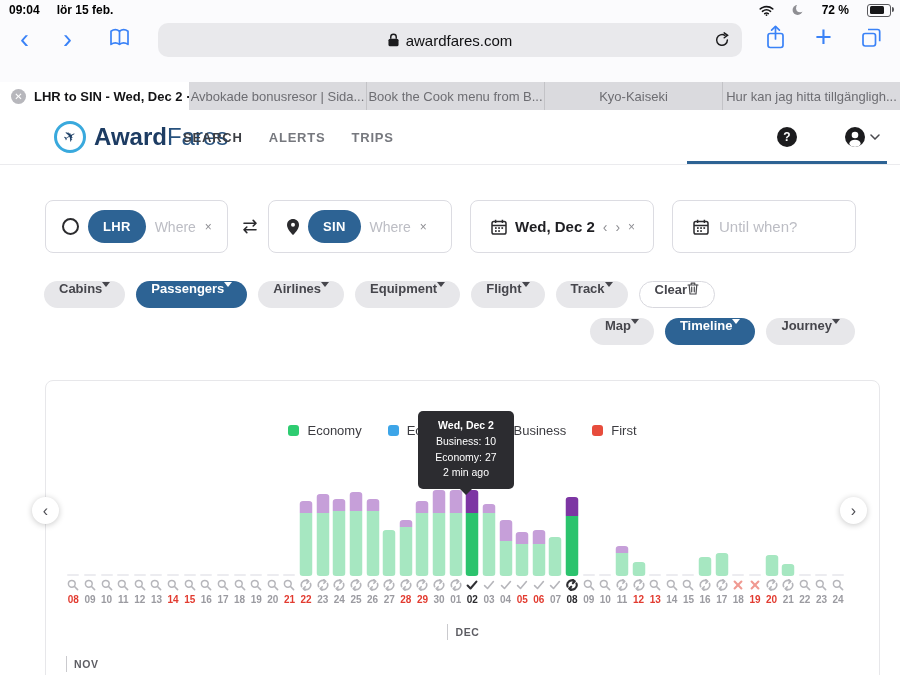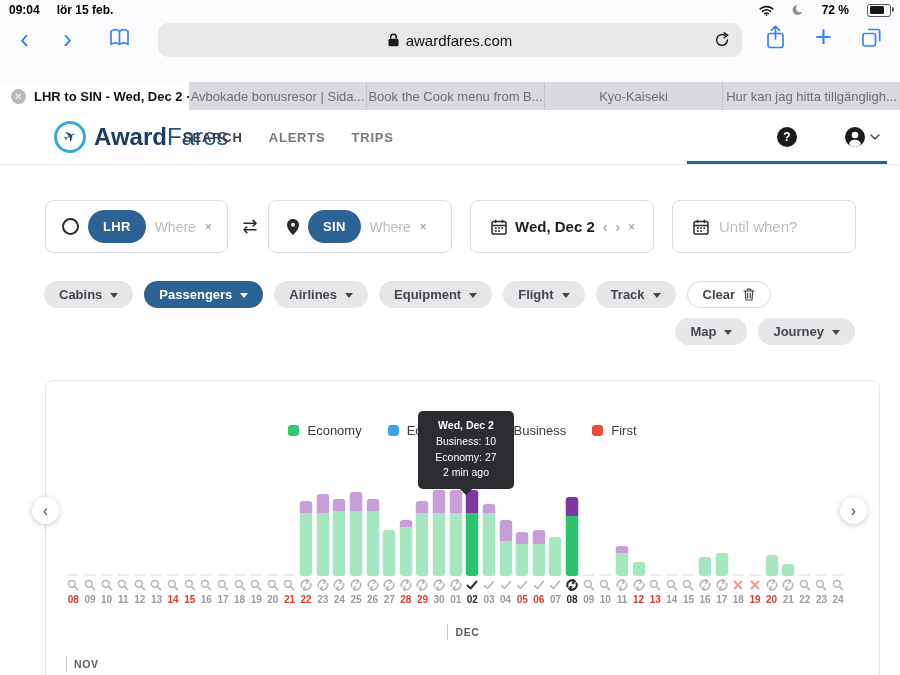--- a/index.html
+++ b/index.html
@@ -56,21 +56,21 @@
          display:flex;align-items:center;box-sizing:border-box}
   .pill{background:#2d6394;color:#fff;font-size:13px;font-weight:700;padding:9px 15px;border-radius:18px;letter-spacing:.3px}
   .ph{color:#bcbdc4;font-size:14px}
   .fx{color:#8e8e93;font-size:12px}
   .ochip{width:13px;height:13px;border:2.2px solid #2b2b2e;border-radius:50%}
   .dtxt{font-size:15px;font-weight:600;color:#1f1f23}
   .dchev{font-size:14px;color:#8e8e93}
 
   
   .pillbtn{height:27px;border-radius:14px;background:#e7e7ea;color:#46464c;font-size:13px;font-weight:600;
-           display:inline-flex;align-items:center;padding:8px 15px;gap:8px;white-space:nowrap;box-sizing:border-box}
+           display:inline-flex;align-items:flex-start;padding:0 15px;gap:0;white-space:nowrap;box-sizing:border-box}
   .pillbtn.activeblue{background:#2d6394;color:#fff}
   .pillbtn.outline{background:#fff;border:1px solid #d8d8de}
   .caret{width:0;height:0;border-left:4px solid transparent;border-right:4px solid transparent;border-top:5px solid currentColor;margin-top:1px}
   .frow1{position:absolute;left:44px;top:281px;display:flex;gap:11px}
   .frow2{position:absolute;right:45px;top:318px;display:flex;gap:11px}
 
   
   .card{position:absolute;left:45px;top:380px;width:835px;height:312px;background:#fff;
         border:1px solid #e7e7ea;border-radius:8px;box-sizing:border-box}
   .legend{position:absolute;top:42px;left:0;right:0;display:flex;justify-content:center;gap:26px;
@@ -317,20 +317,24 @@
           <path d="M4.7 5.2 V9.8 M7.3 5.2 V9.8"></path>
       </svg>
     </span>
   </span>
 </div>
 <div class="frow2">
   <span class="pillbtn">
       <span>Map</span>
       <span class="caret"></span>
     </span>
+  <span class="pillbtn activeblue">
+      <span>Timeline</span>
+      <span class="caret"></span>
+    </span>
   <span class="pillbtn">
       <span>Journey</span>
       <span class="caret"></span>
     </span>
 </div>
 
 <div class="card">
   <div class="legend">
       <span class="litem">
         <span class="swatch" style="background: rgb(46, 204, 113);"></span>

